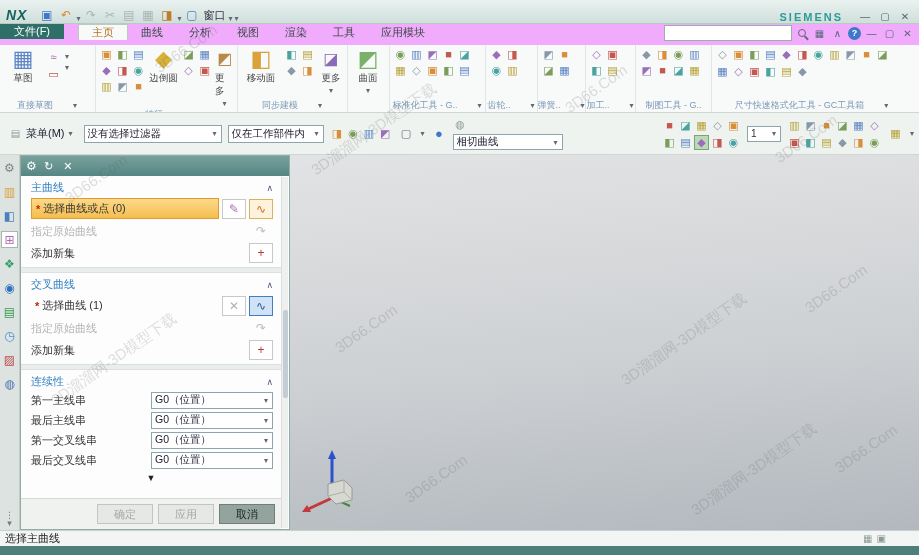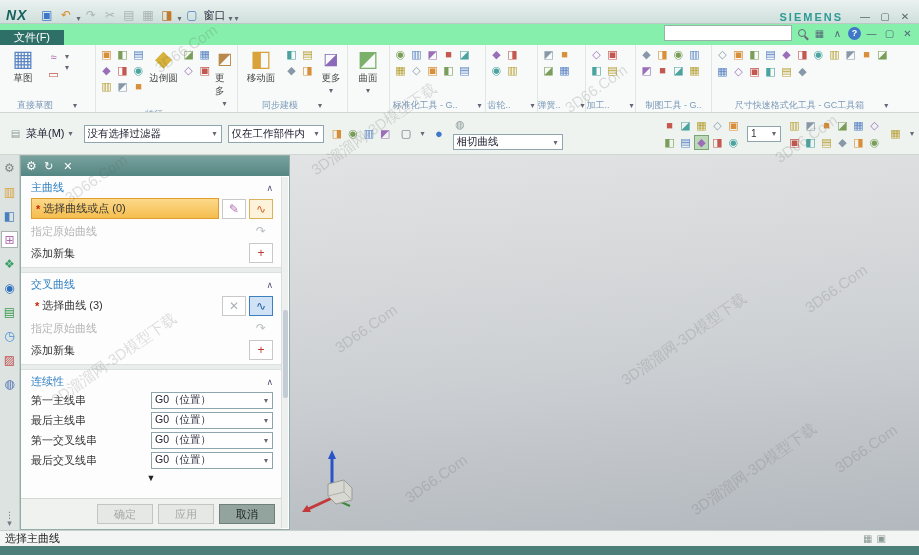--- a/index.html
+++ b/index.html
@@ -14,21 +14,21 @@
   .qico { display:inline-flex; align-items:center; justify-content:center; width:17px; height:17px; font-size:12px; margin:0 1px; }
   .qico.dis { color:#aab4b1; }
   .caret { font-size:8px; color:#667; margin:0 1px; }
   .wintext { font-size:11px; color:#334; margin:0 2px; }
   .apptitle { position:absolute; left:0; right:0; text-align:center; font-size:11px; color:#3a4a48; pointer-events:none; }
   .brand { font-weight:bold; color:#2e9b96; letter-spacing:2px; font-size:11px; margin-left:auto; margin-right:10px; }
   .winbtn { width:16px; height:14px; display:inline-flex; align-items:center; justify-content:center;
             font-size:10px; color:#566; margin-left:4px; }
 
   
-  .tabrow { height:21px; background:#86efac; display:flex; align-items:flex-end; position:relative; }
+  .tabrow { height:21px; background:#f0abfc; display:flex; align-items:flex-start; position:relative; }
   .filebtn { width:64px; background:#2e6f68; color:#fff; display:flex; align-items:center; justify-content:center; font-size:11px; }
   .rtab { padding:0 13px; display:flex; align-items:center; color:#3c4a47; font-size:11px; }
   .rtab.active { background:#f7faf8; color:#b4701e; border:1px solid #b9c9c4; border-bottom:none; }
   .tabrow-right { position:absolute; right:4px; top:1px; display:flex; align-items:center; gap:3px; }
   .cmdfind { width:128px; height:16px; border:1px solid #9ab0ab; background:#fff; font-size:10px; padding:0 4px;
              font-family:inherit; }
   .mag { width:8px; height:8px; border:1.5px solid #667; border-radius:50%; position:relative; margin:0 3px; }
   .mag::after { content:''; position:absolute; width:5px; height:1.5px; background:#667; transform:rotate(45deg); right:-4px; bottom:-2px; }
   .tico { width:15px; height:15px; display:inline-flex; align-items:center; justify-content:center; font-size:10px; color:#567; }
   .help { width:13px; height:13px; border-radius:50%; background:#3f77c9; color:#fff; font-size:9px; font-weight:bold;
@@ -141,20 +141,29 @@
     <span class="caret">▾</span>
     <span class="brand">SIEMENS</span>
     <span class="winbtn">—</span>
     <span class="winbtn">▢</span>
     <span class="winbtn">✕</span>
   </div>
 
   <div class="tabrow">
     <div class="filebtn">文件(F)</div>
     <div style="width:14px"></div>
+    <div id="ribbon-tabs" style="display:flex">
+        <div class="rtab active">主页</div>
+        <div class="rtab">曲线</div>
+        <div class="rtab">分析</div>
+        <div class="rtab">视图</div>
+        <div class="rtab">渲染</div>
+        <div class="rtab">工具</div>
+        <div class="rtab">应用模块</div>
+      </div>
     <div class="tabrow-right">
       <input class="cmdfind" style="">
       <span class="mag"></span>
       <span class="tico">▦</span>
       <span class="tico">∧</span>
       <span class="help">?</span>
       <span class="tico">—</span>
       <span class="tico">▢</span>
       <span class="tico">✕</span>
     </div>
@@ -491,21 +500,21 @@
         <div class="divband"></div>
 
         <div class="sect">
           <div class="sect-title">
             <span>交叉曲线</span>
             <span class="chev">∧</span>
           </div>
           <div class="selrow">
             <div class="plainrow">
               <span class="ast">*</span>
-              <span>选择曲线 (3)</span>
+              <span>选择曲线 (1)</span>
             </div>
             <span class="sbtn" style="color:#aab2b8">✕</span>
             <span class="sbtn sel-blue">∿</span>
           </div>
           <div class="selrow">
             <div class="grayrow" style="flex:1">指定原始曲线</div>
             <span class="sbtn ghost">↷</span>
           </div>
           <div class="addrow">
             <span>添加新集</span>

